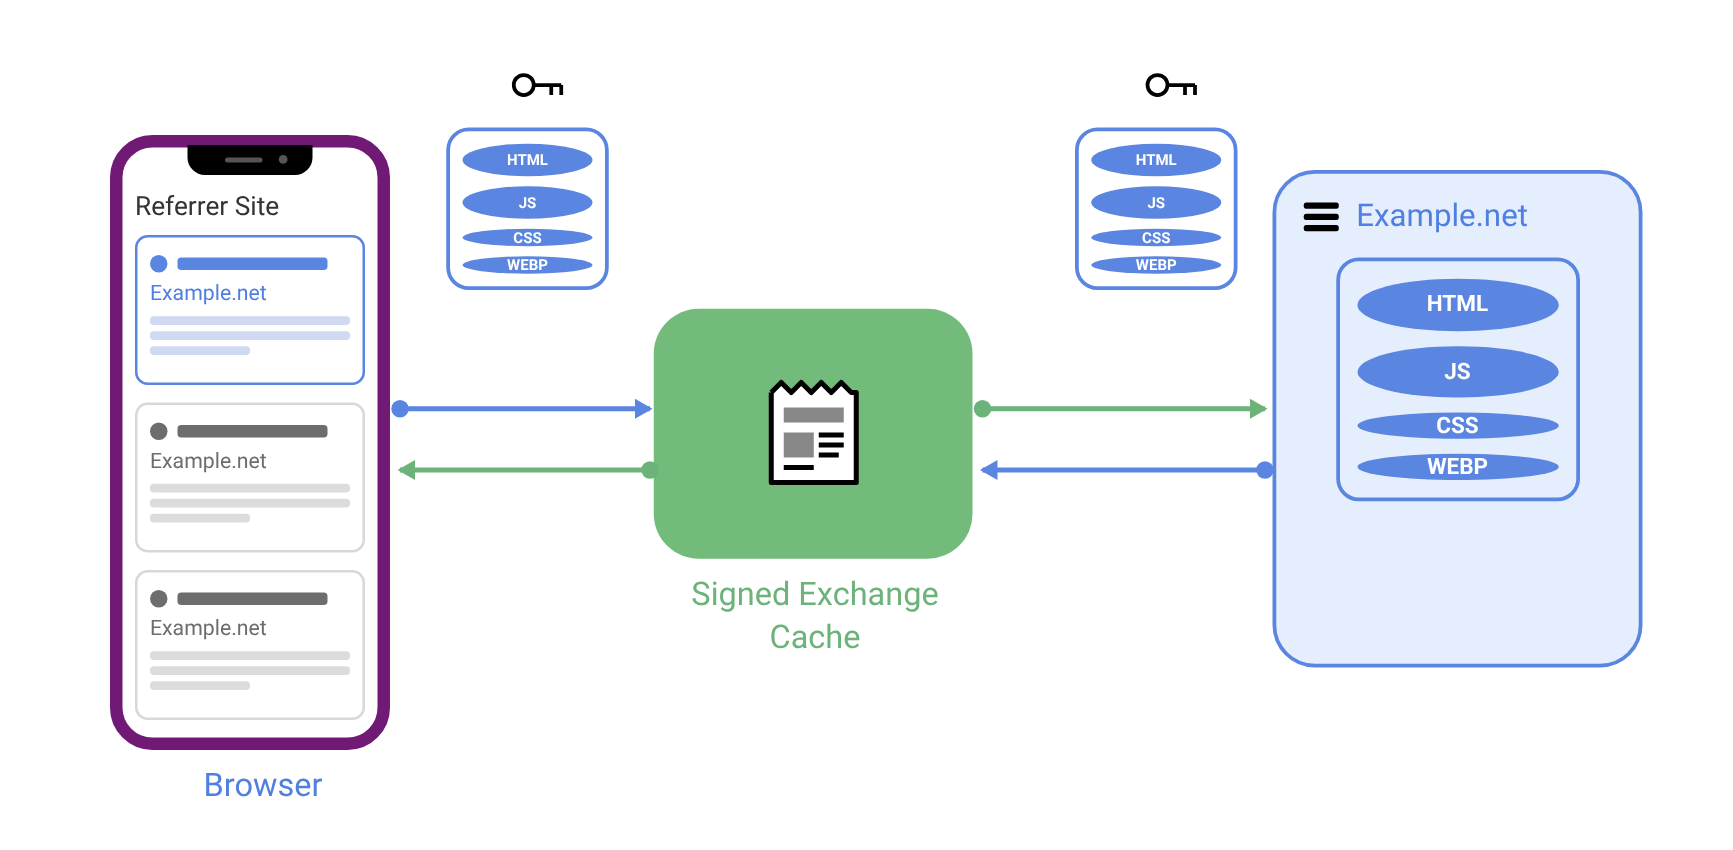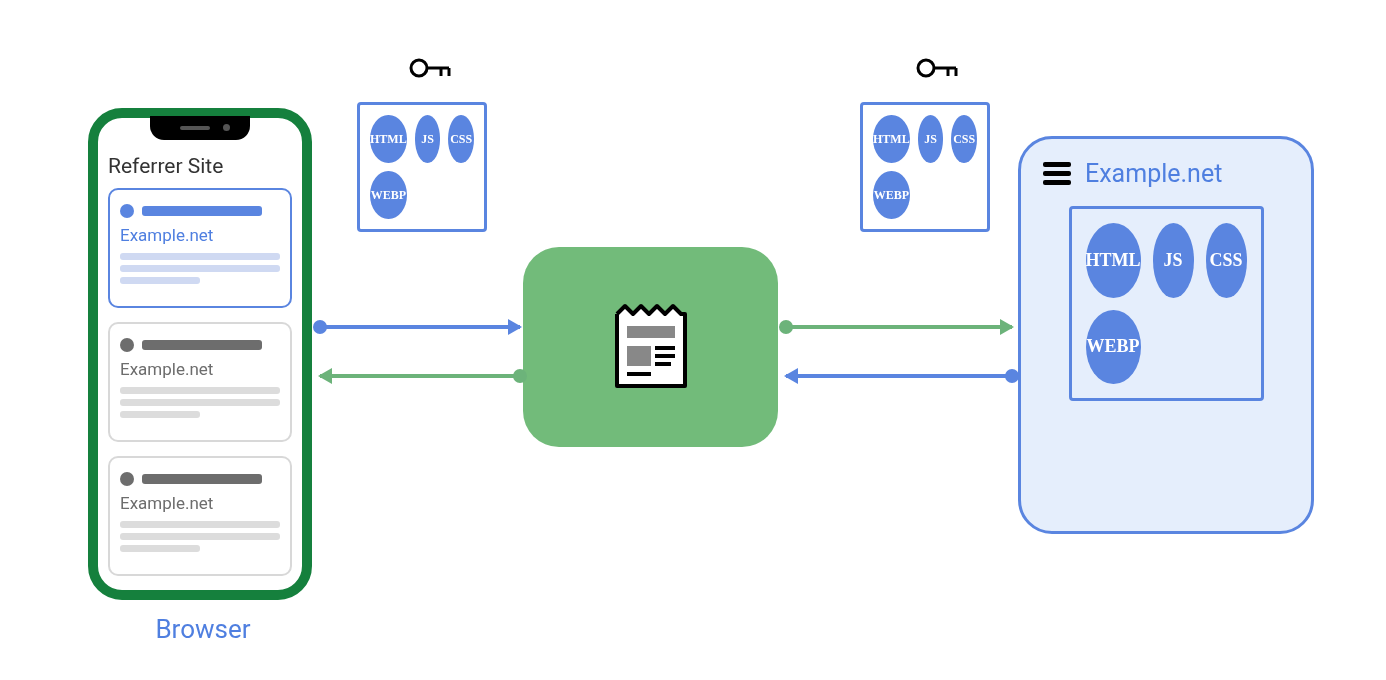--- a/index.html
+++ b/index.html
@@ -22,32 +22,32 @@
     --dark: #212121;
     --light-blue-bg: #e5eefc;
   }
 
   
   .main-label {
     position: absolute;
     font-size: 26px;
     text-align: center;
   }
-  .browser-label { color: var(--blue-text); }
+  .browser-label { color: var(--blue-text); text-align: right; }
   .cache-label { color: var(--green); line-height: 1.3; }
   .dest-label  { color: var(--blue-text); }
 
   
   .phone {
     position: absolute;
     left: 88px;
     top: 108px;
     width: 224px;
     height: 492px;
-    border: 10px solid #15803d;
+    border: 10px solid #701a75;
     border-radius: 34px;
     background: #fff;
   }
   .notch {
     position: absolute;
     top: -2px;
     left: 50%;
     transform: translateX(-50%);
     width: 100px;
     height: 24px;
@@ -121,27 +121,26 @@
   }
   .card.primary .lines div { background: #cfd9f2; }
   .card.secondary .lines div { background: #dcdcdc; }
 
   
   .bundle {
     position: absolute;
     width: 130px;
     height: 130px;
     border: 3px solid var(--blue);
-    border-radius: 4px;
+    border-radius: 18px;
     display: grid;
-    grid-template-columns: 1fr 1fr 1fr;
+    grid-template-columns: 1fr;
     grid-template-rows: 1fr 1fr;
     gap: 8px;
     padding: 10px;
-    font-family: Liberation Serif, serif;
   }
   .bundle.large {
     width: 195px;
     height: 195px;
     gap: 12px;
     padding: 14px;
   }
   .bundle .circle {
     background: var(--blue);
     border-radius: 50%;
@@ -303,20 +302,22 @@
     <svg class="doc-icon" viewBox="0 0 80 90">
       <polyline points="6,12 14,4 22,12 30,4 38,12 46,4 54,12 62,4 70,12 74,12 74,84 6,84 6,12" fill="#fff" stroke="#000" stroke-width="4" stroke-linejoin="round"></polyline>
       <rect x="16" y="24" width="48" height="12" fill="#888"></rect>
       <rect x="16" y="44" width="24" height="20" fill="#888"></rect>
       <line x1="44" y1="46" x2="64" y2="46" stroke="#000" stroke-width="4"></line>
       <line x1="44" y1="54" x2="64" y2="54" stroke="#000" stroke-width="4"></line>
       <line x1="44" y1="62" x2="60" y2="62" stroke="#000" stroke-width="4"></line>
       <line x1="16" y1="72" x2="40" y2="72" stroke="#000" stroke-width="4"></line>
     </svg>
   </div>
+  <div class="main-label cache-label" style="left:547px;top:460px;width:210px;white-space:pre-line">Signed Exchange
+Cache</div>
 
   <div class="dest-box">
     <div class="dest-header">
       <div class="hamburger">
           <span></span>
           <span></span>
           <span></span>
         </div>
       <div class="dest-title">Example.net</div>
     </div>

